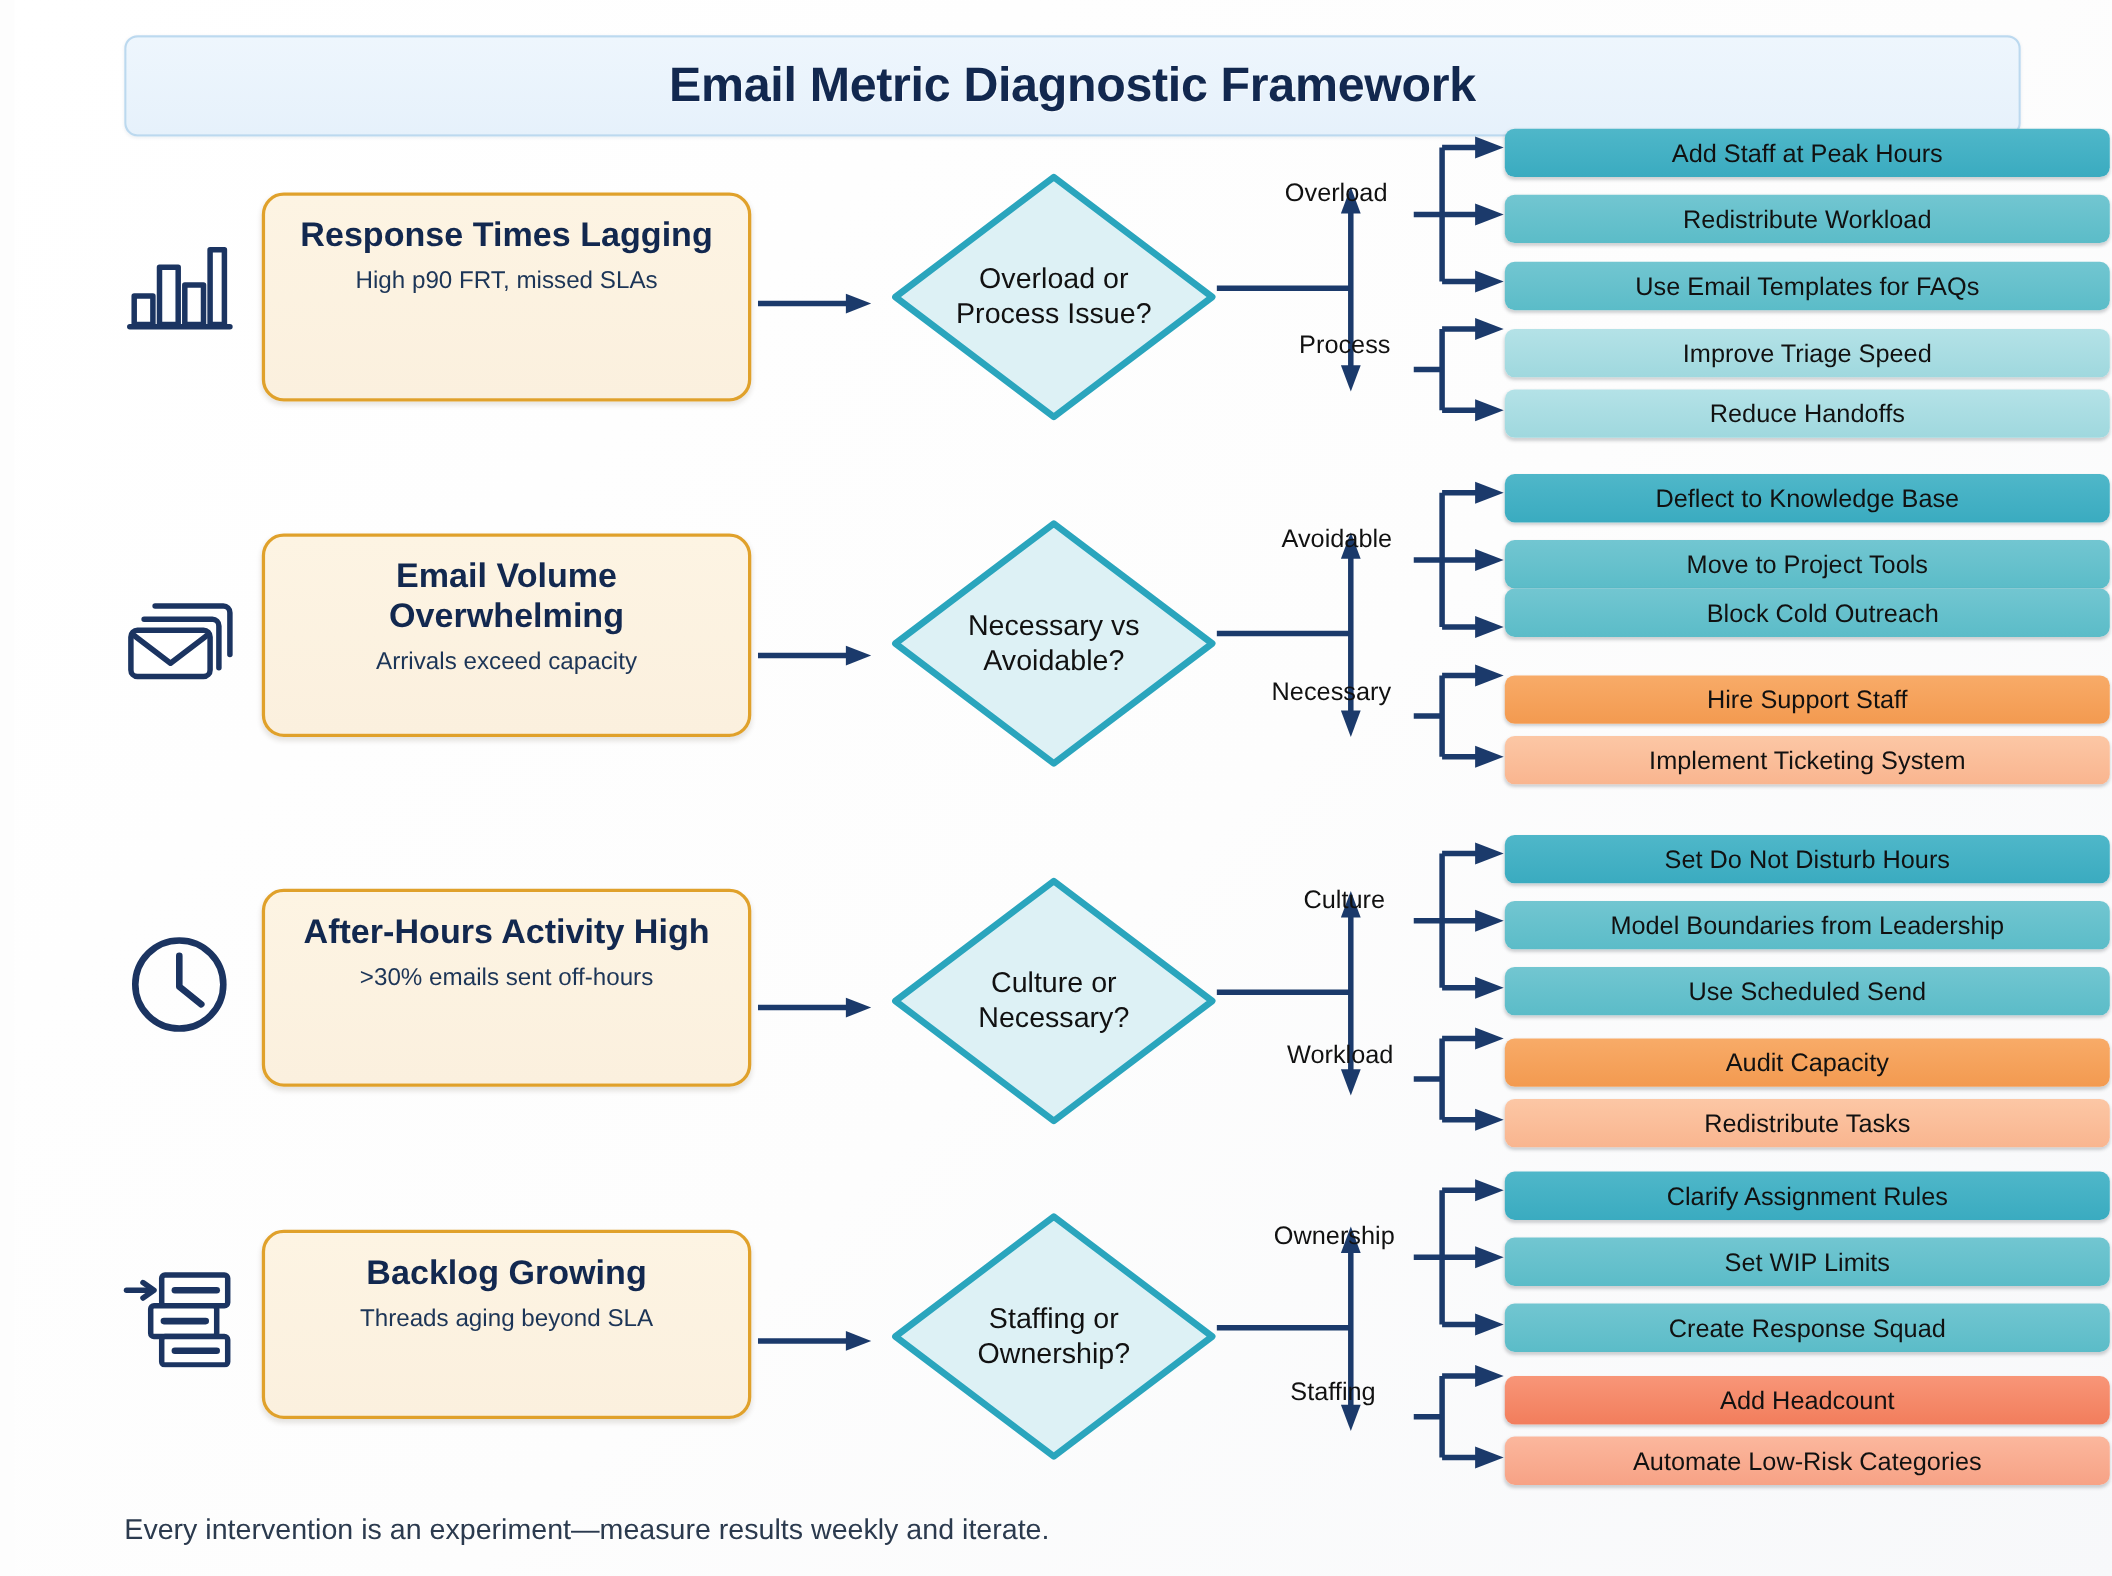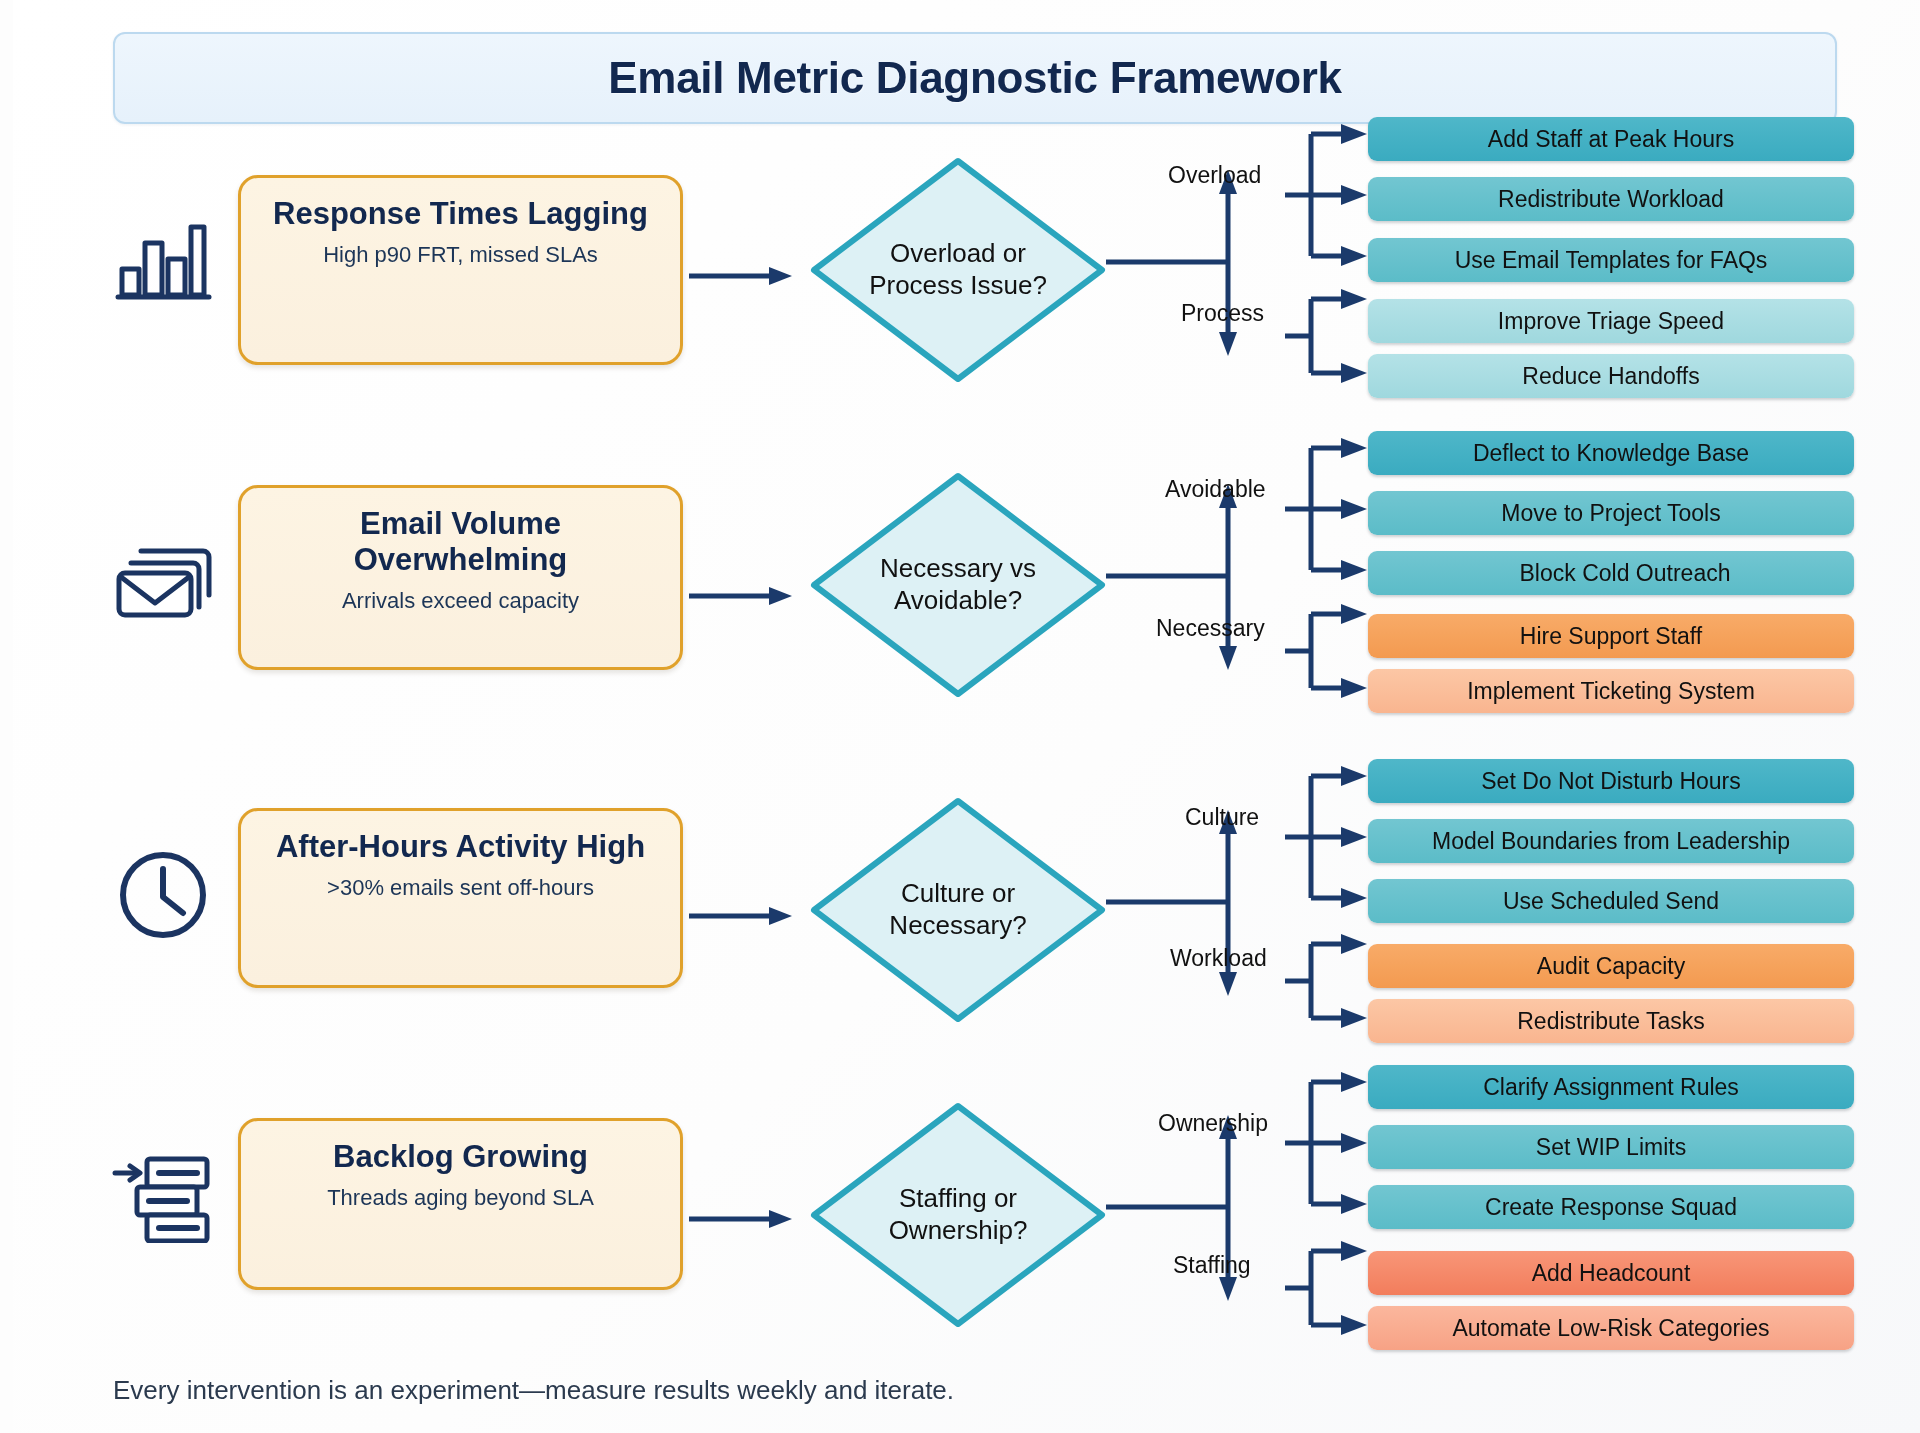--- a/index.html
+++ b/index.html
@@ -75,21 +75,21 @@
   .blabel{position:absolute;font-size:23px;color:#111;white-space:nowrap;text-align:right;}
 
   
   .pill{
     position:absolute;height:44px;border-radius:9px;
     display:flex;align-items:center;justify-content:center;
     font-size:23px;color:#111;white-space:nowrap;
     box-shadow:0 2px 3px rgba(40,50,60,.22);
     box-sizing:border-box;
   }
-  .pill-left{left:1355px;width:486px;}
+  .pill-left{left:1355px;width:550px;}
 
   
   .bracket{position:absolute;}
 
   
   .caption{
     position:absolute;left:100px;top:1375px;
     font-size:26px;color:#2b3a4e;font-weight:normal;
   }
 </style>
@@ -221,21 +221,21 @@
       <path d="M56 4 L82 14 L56 24 Z" fill="#1b3a6b"></path>
       <path d="M56 65 L82 75 L56 85 Z" fill="#1b3a6b"></path>
       <path d="M56 126 L82 136 L56 146 Z" fill="#1b3a6b"></path>
     </svg>
     <div class="pill pill-left" style="top:-39px;background:linear-gradient(180deg,#4fb7c9,#3aabc0);">
       <span>Deflect to Knowledge Base</span>
       </div>
     <div class="pill pill-left" style="top:21px;background:linear-gradient(180deg,#72c6d1,#5bbcc8);">
       <span>Move to Project Tools</span>
       </div>
-    <div class="pill pill-left" style="top:81px;background:linear-gradient(180deg,#72c6d1,#5bbcc8);padding-left:28px;">
+    <div class="pill pill-left" style="top:65px;background:linear-gradient(180deg,#72c6d1,#5bbcc8);padding-left:28px;">
       <span>Block Cold Outreach</span>
       </div>
     <div class="blabel" style="left:1143px;top:145px;">Necessary</div>
     <svg class="bracket" style="left:1272px;top:128px;width:95px;height:106px;" viewBox="0 0 95 106">
       <line x1="0" y1="53" x2="26" y2="53" stroke="#1b3a6b" stroke-width="5"></line>
       <line x1="26" y1="16" x2="26" y2="90" stroke="#1b3a6b" stroke-width="5"></line>
       <line x1="26" y1="16" x2="58" y2="16" stroke="#1b3a6b" stroke-width="5"></line>
       <line x1="26" y1="90" x2="58" y2="90" stroke="#1b3a6b" stroke-width="5"></line>
       <path d="M56 6 L82 16 L56 26 Z" fill="#1b3a6b"></path>
       <path d="M56 80 L82 90 L56 100 Z" fill="#1b3a6b"></path>

